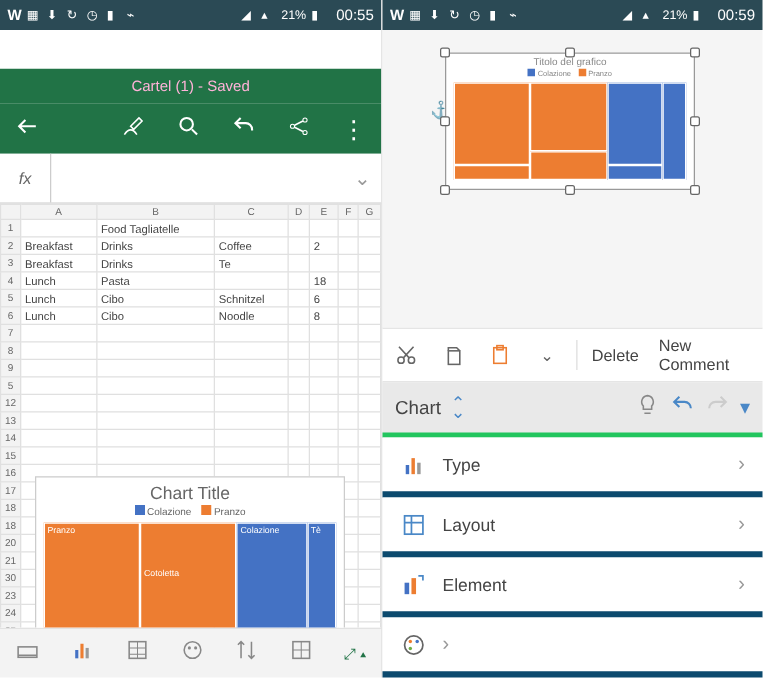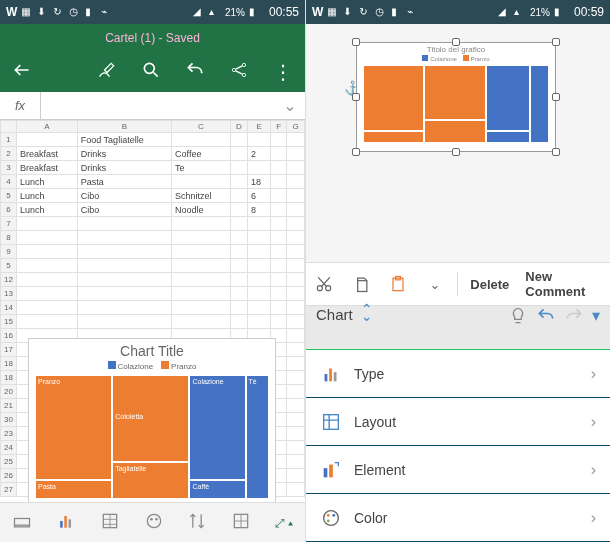--- a/index.html
+++ b/index.html
@@ -11,32 +11,32 @@
   
   .statusbar { height: 24px; background: #2b4a55; color: #fff; display: flex; align-items: center; padding: 0 6px; font-size: 10px; }
   .statusbar .icons { display: flex; gap: 4px; align-items: center; flex: 1; }
   .statusbar .right-icons { display: flex; gap: 4px; align-items: center; }
   .statusbar svg, .statusbar .glyph { width: 12px; height: 12px; }
   .statusbar .w { font-weight: bold; font-size: 12px; }
   .statusbar .time { font-size: 12px; margin-left: 4px; }
   .statusbar .battery { font-size: 10px; text-align: center; }
 
   
-  .titlebar { height: 28px; background: #217346; color: #fff; display: flex; align-items: center; justify-content: center; font-size: 12px; }
+  .titlebar { height: 28px; background: #217346; color: #fff; display: flex; align-items: center; justify-content: center; font-size: 12px; margin-top: 31px; }
   .titlebar span { color: #ffb3d9; }
 
   
   .actionbar { height: 40px; background: #217346; display: flex; align-items: center; padding: 0 12px; color: #fff; }
   .actionbar .back { margin-right: auto; }
   .actionbar .actions { display: flex; gap: 24px; align-items: center; }
   .actionbar svg { width: 20px; height: 20px; stroke: #fff; fill: none; }
   .actionbar .more { font-size: 20px; }
 
   
-  .formulabar { height: 28px; background: #fff; border-bottom: 1px solid #ccc; display: flex; align-items: center; }
+  .formulabar { height: 40px; background: #fff; border-bottom: 1px solid #ccc; display: flex; align-items: center; }
   .formulabar .fx { width: 40px; font-style: italic; color: #666; text-align: center; font-size: 13px; }
   .formulabar .input { flex: 1; height: 100%; border-left: 1px solid #ccc; }
   .formulabar .chev { width: 30px; text-align: center; color: #999; }
 
   
   .sheet { flex: 1; background: #fff; overflow: hidden; font-size: 9px; color: #444; }
   .sheet table { border-collapse: collapse; width: 100%; }
   .sheet th, .sheet td { border: 1px solid #e0e0e0; padding: 1px 3px; height: 14px; }
   .sheet th { background: #f3f3f3; font-weight: normal; color: #666; font-size: 8px; }
   .sheet .rowh { width: 16px; text-align: center; background: #f3f3f3; color: #666; }
@@ -73,31 +73,31 @@
   .chart-object .ct { text-align: center; font-size: 8px; color: #888; padding: 2px 0 0; }
   .chart-object .lg { display: flex; justify-content: center; gap: 6px; font-size: 6px; color: #888; padding: 1px 0; }
   .chart-object .lg .sw { width: 6px; height: 6px; display: inline-block; }
   .chart-object .tm2 { position: relative; margin: 2px 6px 4px 6px; height: 78px; }
 
   
   .ctxbar { height: 44px; background: #fff; border-top: 1px solid #ddd; border-bottom: 1px solid #ddd; display: flex; align-items: center; padding: 0 4px; gap: 8px; font-size: 13px; color: #444; }
   .ctxbar .ico { width: 34px; height: 34px; display: flex; align-items: center; justify-content: center; }
   .ctxbar svg { width: 20px; height: 20px; }
   .ctxbar .sep { width: 1px; height: 24px; background: #ddd; }
-  .ctxbar .txtbtn { padding: 0 4px; font-weight: bold; }
-
-  
-  .ribbon-head { height: 44px; background: #e9e9e9; display: flex; align-items: flex-start; padding: 0 10px; gap: 8px; border-bottom: 1px solid #22c55e; }
+  .ctxbar .txtbtn { padding: 0 4px; }
+
+  
+  .ribbon-head { height: 44px; background: #e9e9e9; display: flex; align-items: center; padding: 0 10px; gap: 8px; border-bottom: 4px solid #22c55e; }
   .ribbon-head .tabname { font-size: 15px; color: #444; }
   .ribbon-head .chev2 { color: #4a88c7; font-size: 14px; display:flex; flex-direction:column; line-height:7px;}
   .ribbon-head .spacer { flex: 1; }
   .ribbon-head svg { width: 20px; height: 20px; }
 
   
-  .ribbon-item { height: 48px; background: #fff; border-bottom: 1px solid #0c4a6e; display: flex; align-items: center; padding: 0 14px; gap: 12px; font-size: 14px; color: #444; }
+  .ribbon-item { height: 48px; background: #fff; border-bottom: 5px solid #0c4a6e; display: flex; align-items: center; padding: 0 14px; gap: 12px; font-size: 14px; color: #444; }
   .ribbon-item .ri-icon { width: 22px; height: 22px; }
   .ribbon-item .ri-label { flex: 1; }
   .ribbon-item .ri-chev { color: #999; font-size: 16px; }
 
   .orange { background: #ed7d31; }
   .blue { background: #4472c4; }
 </style>
 </head>
 <body>
 
@@ -601,17 +601,16 @@
         <span class="ri-label">Element</span>
         <span class="ri-chev">›</span>
       </div>
       <div class="ribbon-item">
         <span class="ri-icon"><svg viewBox="0 0 24 24" stroke="#666" fill="none" stroke-width="1.5">
             <circle cx="12" cy="12" r="8"></circle>
             <circle cx="9" cy="9" r="1.5" fill="#ed7d31" stroke="none"></circle>
             <circle cx="15" cy="9" r="1.5" fill="#4472c4" stroke="none"></circle>
             <circle cx="9" cy="15" r="1.5" fill="#70ad47" stroke="none"></circle>
           </svg></span>
-        <span class="ri-label">Color</span>
         <span class="ri-chev">›</span>
       </div>
     </div>
 </div>
 
 </body></html>

